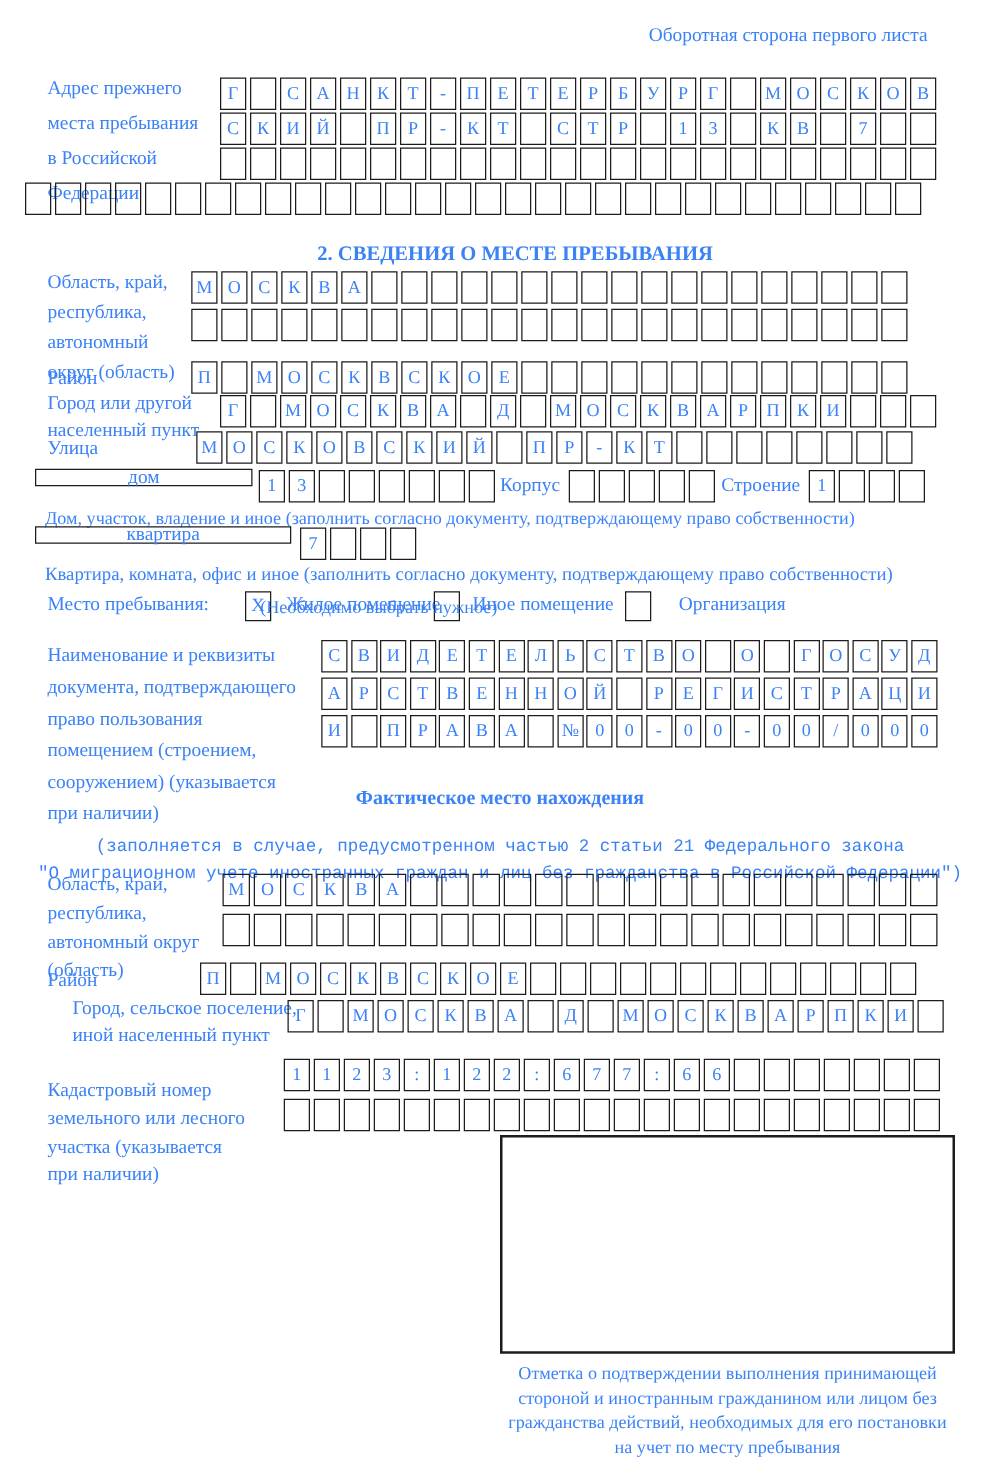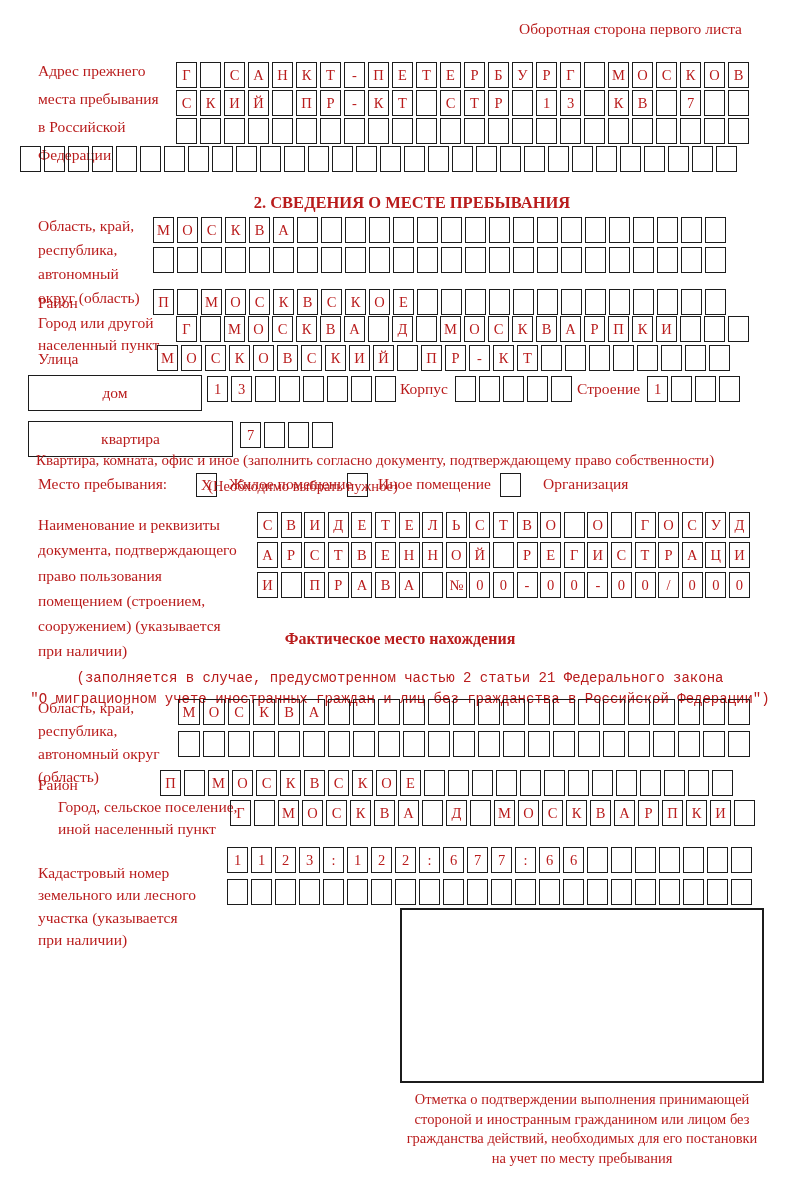--- a/index.html
+++ b/index.html
@@ -1,34 +1,34 @@
 <!DOCTYPE html>
 <html><head>
 <meta charset="utf-8">
 <style>
   html,body { margin:0; padding:0; background:#fff; }
   .page {
     position:relative; width:800px; height:1180px; background:#fff;
-    font-family:"Liberation Serif", serif; color:#b91c1c; overflow:hidden;
+    font-family:"Liberation Serif", serif; color:#3b82f6; overflow:hidden;
   }
   .abs { position:absolute; }
   .lbl { font-size:15.5px; white-space:pre-line; }
   .note { font-size:14px; }
   .center { text-align:center; }
   .h { font-weight:bold; font-size:16.5px; text-align:center; }
   .cells { display:flex; gap:3px; }
   .cell {
     box-sizing:border-box; width:21px; height:26px; flex:0 0 auto;
     border:1.7px solid #1c1c1c; display:flex; align-items:center; justify-content:center;
     font-size:14.5px;
   }
   .cells.tight { gap:2.6px; }
   .cells.wide .cell { width:22px; }
   .wbox {
-    box-sizing:border-box; height:36px; border:1.7px solid #1c1c1c;
+    box-sizing:border-box; height:14px; border:1.7px solid #1c1c1c;
     display:flex; align-items:center; justify-content:center; font-size:15.5px;
   }
   .cb {
     box-sizing:border-box; width:21px; height:24px; border:1.7px solid #1c1c1c;
     display:flex; align-items:center; justify-content:center; font-size:15px;
   }
   .opt { font-size:15.5px; }
   .stamp { box-sizing:border-box; border:2px solid #1c1c1c; background:#fff; }
 </style>
 </head>
@@ -316,20 +316,21 @@
       <span class="cell"></span>
       <span class="cell"></span>
     </div>
   <div class="abs" style="left:577px; top:380px; font-size:15.5px;">Строение</div>
   <div class="abs cells" style="left:647px; top:376px;">
       <span class="cell">1</span>
       <span class="cell"></span>
       <span class="cell"></span>
       <span class="cell"></span>
     </div>
+  <div class="abs note" style="left:36px; top:407px; font-size:14.5px;">Дом, участок, владение и иное (заполнить согласно документу, подтверждающему право собственности)</div>
 
   <div class="abs wbox" style="left:28px; top:421px; width:205px;">квартира</div>
   <div class="abs cells" style="left:240px; top:422px;">
       <span class="cell">7</span>
       <span class="cell"></span>
       <span class="cell"></span>
       <span class="cell"></span>
     </div>
   <div class="abs note" style="left:36px; top:452px; font-size:15px;">Квартира, комната, офис и иное (заполнить согласно документу, подтверждающему право собственности)</div>
 

